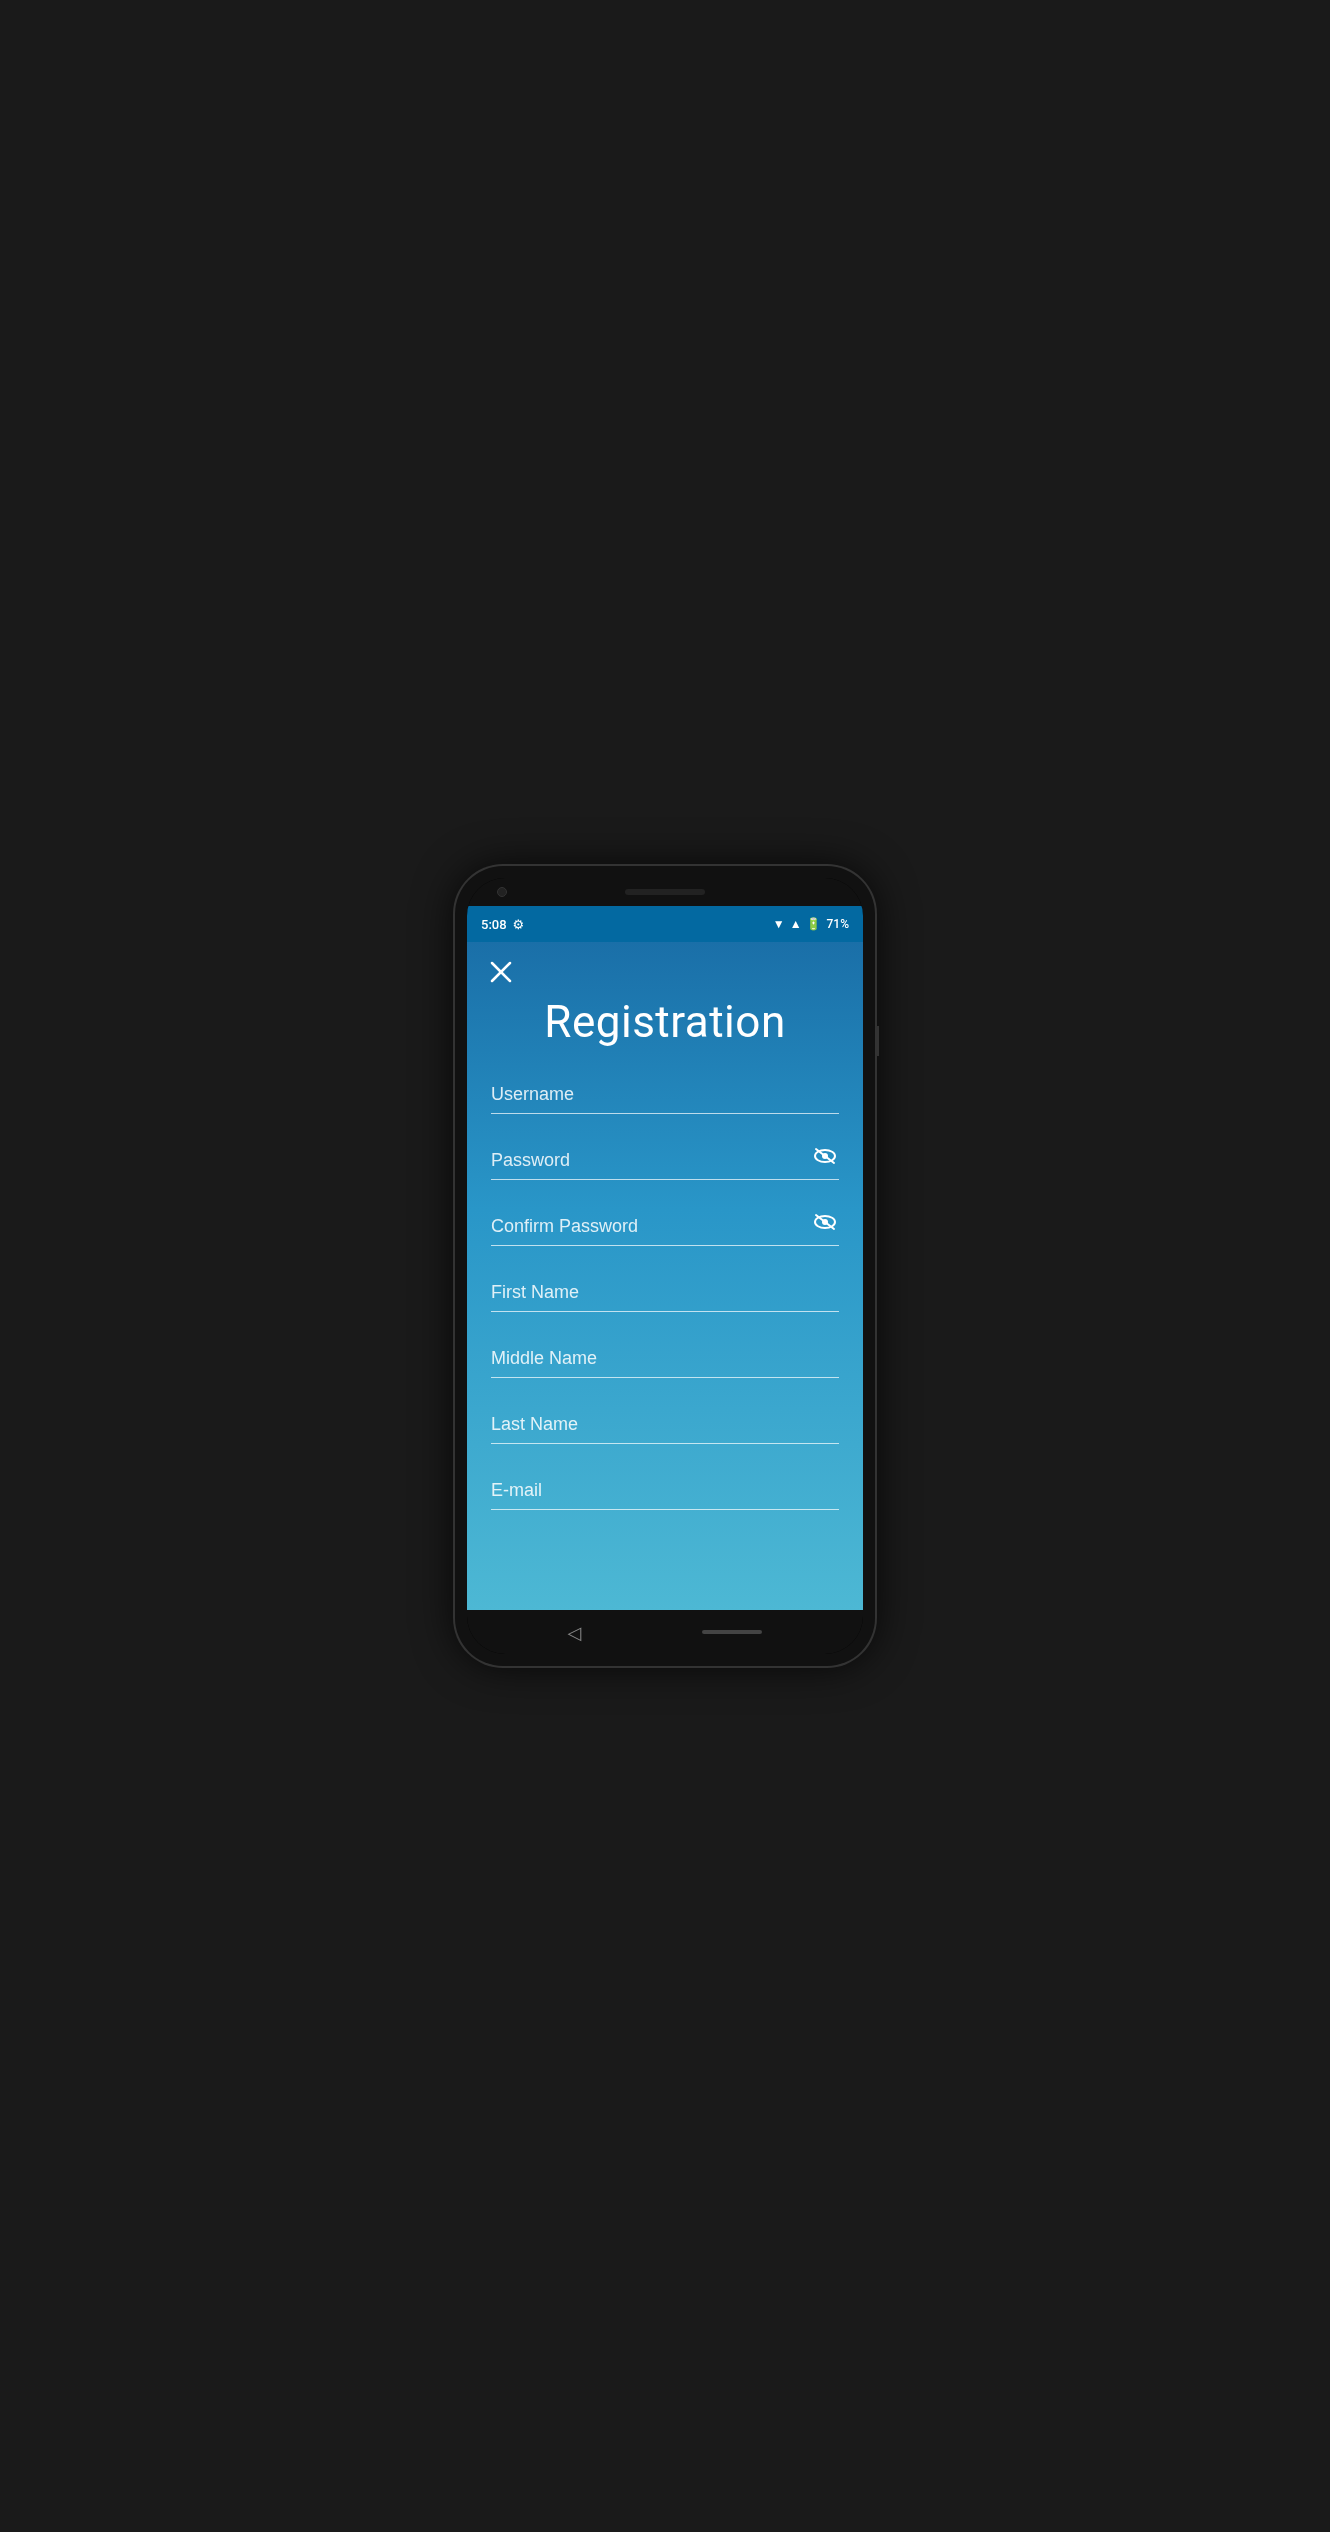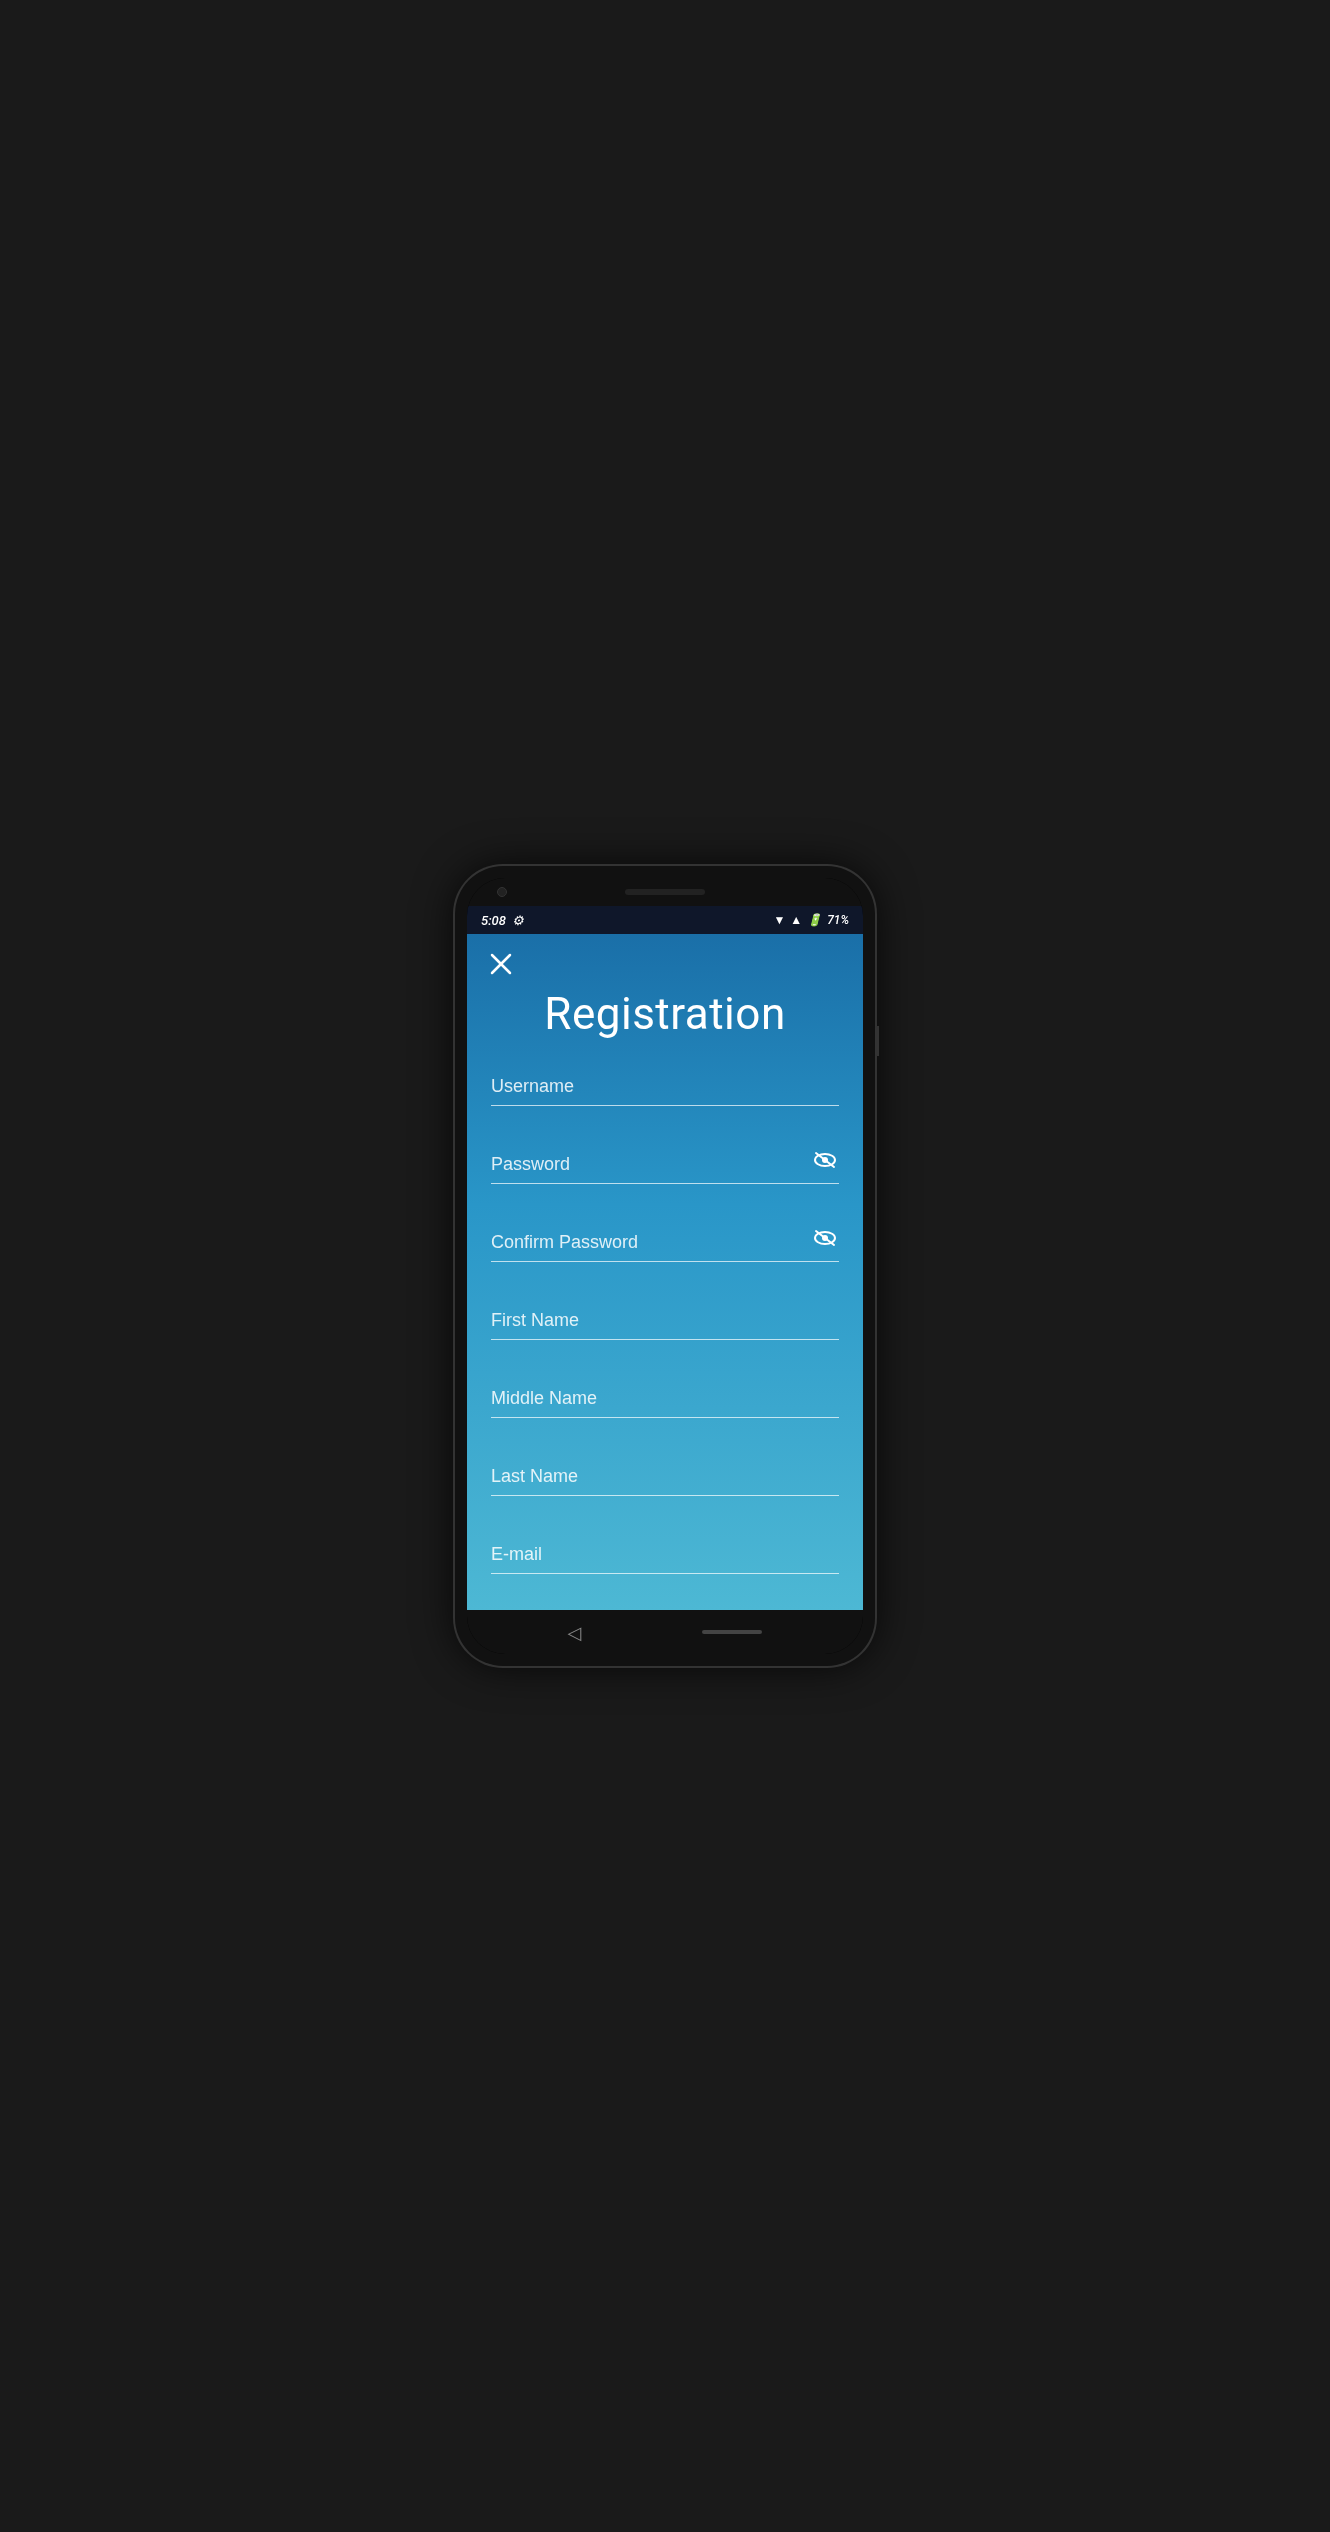--- a/index.html
+++ b/index.html
@@ -55,28 +55,27 @@
 
     .speaker {
       width: 80px;
       height: 6px;
       background: #222;
       border-radius: 3px;
     }
 
     
     .status-bar {
-      background: #0f172a;
-      height: 28px;
+      background: #0369a1;
+      height: 36px;
       display: flex;
       align-items: center;
       justify-content: space-between;
       padding: 0 14px;
       flex-shrink: 0;
-      font-style: italic;
     }
 
     .status-left {
       display: flex;
       align-items: center;
       gap: 6px;
       color: white;
       font-size: 13px;
       font-weight: 500;
     }
@@ -121,21 +120,21 @@
       font-weight: 400;
       margin: 8px 0 20px;
       letter-spacing: 0.5px;
     }
 
     
     .form-container {
       padding: 0 24px 30px;
       display: flex;
       flex-direction: column;
-      gap: 16px;
+      gap: 4px;
     }
 
     .form-field {
       position: relative;
       margin-bottom: 24px;
     }
 
     .form-field input {
       width: 100%;
       background: transparent;

